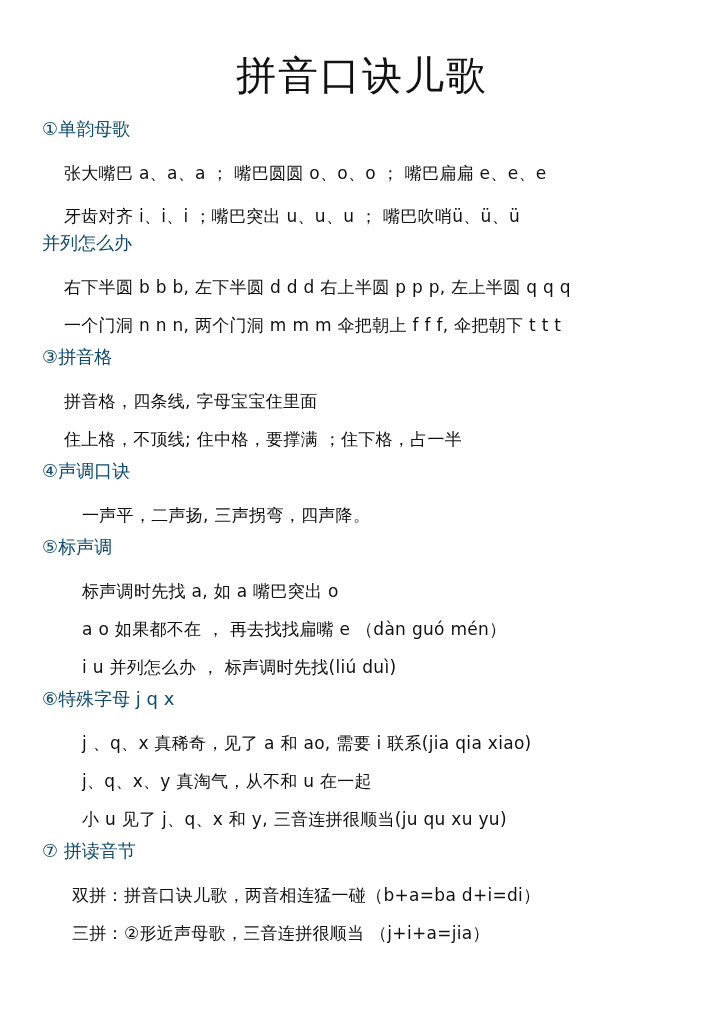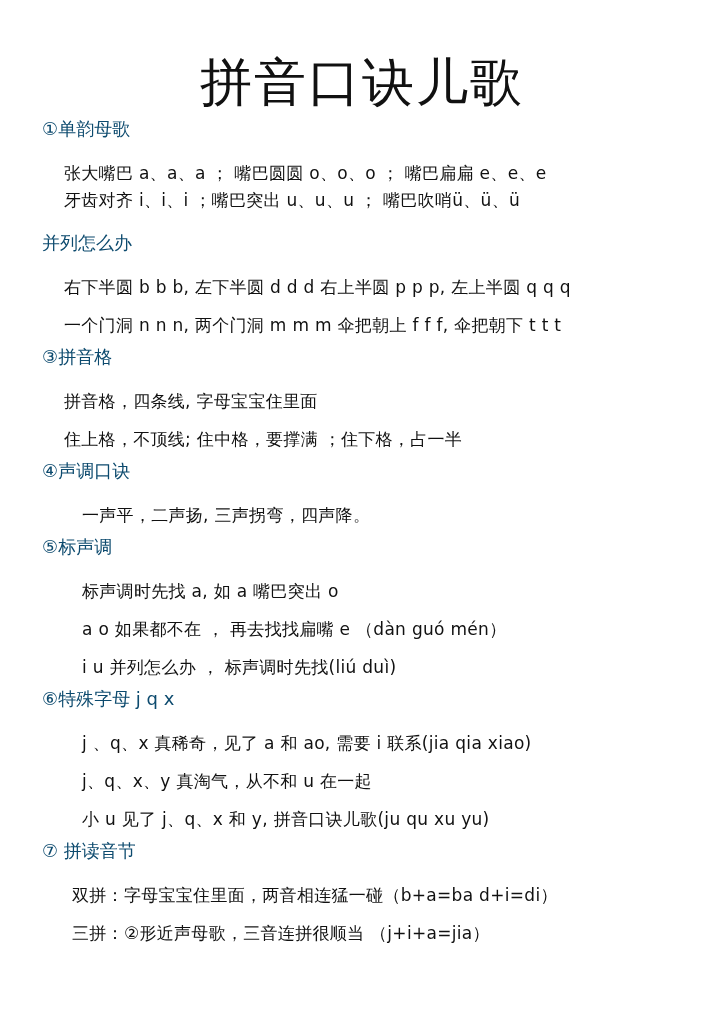--- a/index.html
+++ b/index.html
@@ -14,21 +14,21 @@
       overflow: hidden;
       font-family: "DejaVu Sans", "Liberation Sans", sans-serif;
       color: #111111;
     }
     .title {
       position: absolute;
       top: 48px;
       left: 0;
       width: 724px;
       text-align: center;
-      font-size: 52px;
+      font-size: 40px;
       letter-spacing: 2px;
       color: #111;
       font-weight: normal;
       margin: 0;
     }
     .heading {
       position: absolute;
       left: 42px;
       font-size: 18px;
       color: #0c4a6e;
@@ -47,21 +47,21 @@
     .l3 { left: 72px; }
   </style>
 </head>
 <body>
 
 <h1 class="title">拼音口诀儿歌</h1>
 
 <div>
   <div class="heading" style="top:117px">①单韵母歌</div>
   <div class="line l1" style="top:155px">张大嘴巴 a、a、a ； 嘴巴圆圆 o、o、o ； 嘴巴扁扁 e、e、e</div>
-  <div class="line l1" style="top:182px">牙齿对齐 i、i、i ；嘴巴突出 u、u、u ； 嘴巴吹哨ü、ü、ü</div>
+  <div class="line l1" style="top:198px">牙齿对齐 i、i、i ；嘴巴突出 u、u、u ； 嘴巴吹哨ü、ü、ü</div>
 </div>
 
 <div>
   <div class="heading" style="top:231px">并列怎么办</div>
   <div class="line l1" style="top:269px">右下半圆 b  b  b, 左下半圆 d  d  d    右上半圆 p  p  p,  左上半圆 q  q  q</div>
   <div class="line l1" style="top:307px">一个门洞 n  n  n, 两个门洞 m  m  m    伞把朝上 f  f  f,  伞把朝下 t  t  t</div>
 </div>
 
 <div>
   <div class="heading" style="top:345px">③拼音格</div>
@@ -78,20 +78,20 @@
   <div class="heading" style="top:535px">⑤标声调</div>
   <div class="line l2" style="top:573px">标声调时先找 a, 如 a 嘴巴突出 o</div>
   <div class="line l2" style="top:611px">a  o 如果都不在 ， 再去找找扁嘴 e （dàn  guó  mén）</div>
   <div class="line l2" style="top:649px">i  u 并列怎么办 ， 标声调时先找(liú  duì)</div>
 </div>
 
 <div>
   <div class="heading" style="top:687px">⑥特殊字母 j  q  x</div>
   <div class="line l2" style="top:725px">j 、q、x 真稀奇，见了 a 和 ao, 需要 i 联系(jia  qia  xiao)</div>
   <div class="line l2" style="top:763px">j、q、x、y 真淘气，从不和 u 在一起</div>
-  <div class="line l2" style="top:801px">小 u 见了 j、q、x 和 y, 拼音口诀儿歌(ju  qu  xu  yu)</div>
+  <div class="line l2" style="top:801px">小 u 见了 j、q、x 和 y, 三音连拼很顺当(ju  qu  xu  yu)</div>
 </div>
 
 <div>
   <div class="heading" style="top:839px">⑦ 拼读音节</div>
-  <div class="line l3" style="top:877px">双拼：字母宝宝住里面，两音相连猛一碰（b+a=ba  d+i=di）</div>
+  <div class="line l3" style="top:877px">双拼：拼音口诀儿歌，两音相连猛一碰（b+a=ba  d+i=di）</div>
   <div class="line l3" style="top:915px">三拼：②形近声母歌，三音连拼很顺当  （j+i+a=jia）</div>
 </div>
 
 </body></html>

